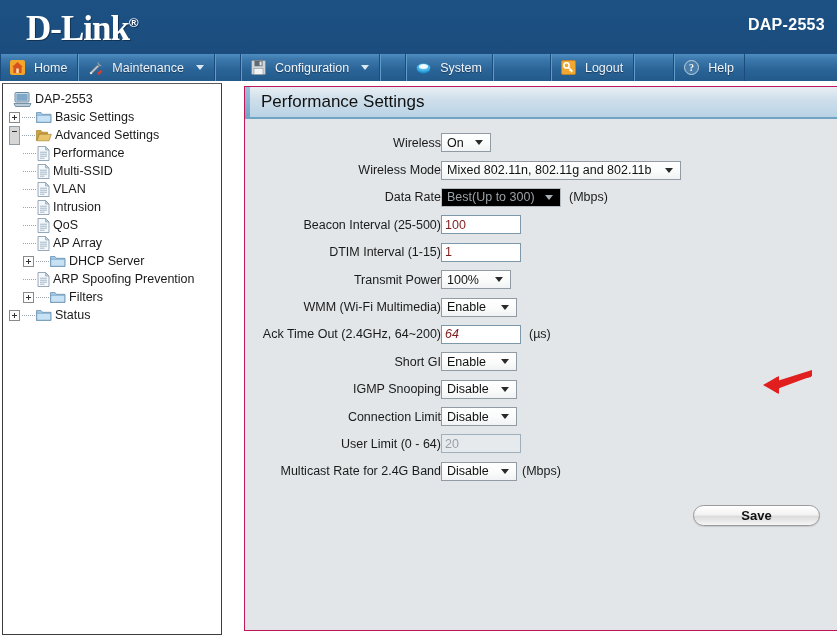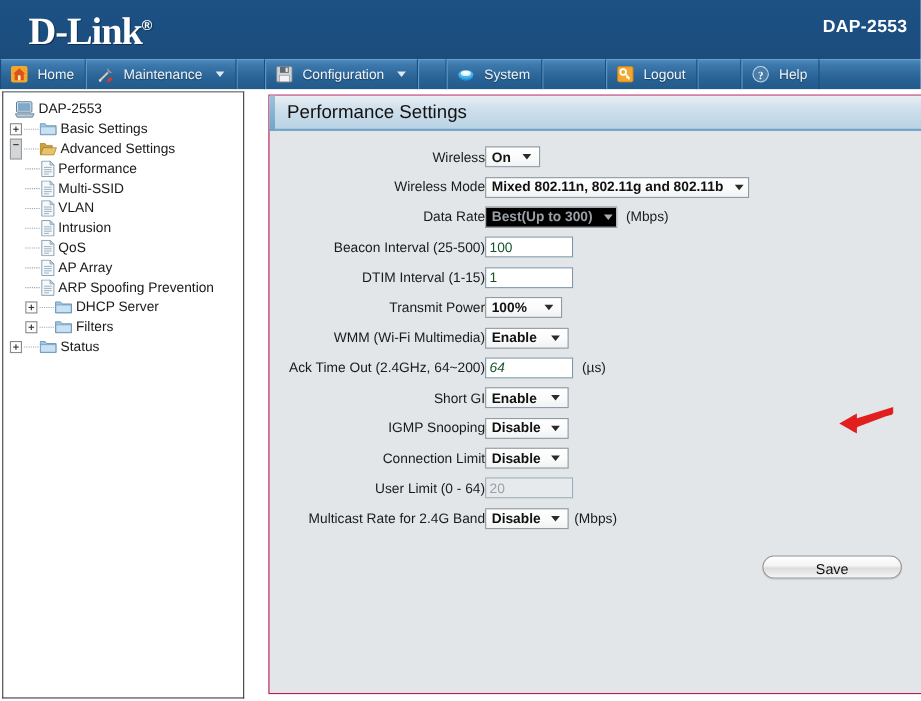--- a/index.html
+++ b/index.html
@@ -175,21 +175,21 @@
   .sel {
     height: 19px;
     border: 1px solid #919ba3;
     background: linear-gradient(180deg, #ffffff 0%, #fafbfb 55%, #f0f2f3 100%);
     display: inline-flex; align-items: center;
     font-size: 12.5px; color: #111;
     padding: 0 2px 0 5px;
     cursor: pointer;
     white-space: nowrap;
   }
-  .sel .txt { margin-right: 10px; font-weight: bold; }
+  .sel .txt { margin-right: 10px; }
   .sel .arw {
     width: 0; height: 0;
     border-left: 4px solid transparent;
     border-right: 4px solid transparent;
     border-top: 5px solid #2a2a2a;
     margin-right: 5px;
   }
   .sel.disabled {
     color: #9aa0a6;
     background: #000000;
@@ -197,42 +197,43 @@
     justify-content: space-between;
   }
   .sel.disabled .arw { border-top-color: #a9b0b6; }
 
   
   .txtin {
     height: 19px;
     border: 1px solid #7d98ab;
     background: #ffffff;
     font-size: 12.5px;
-    color: #14532d;
+    color: #7f1d1d;
     padding: 0 3px;
     display: flex; align-items: center;
     font-family: "Liberation Sans", sans-serif;
   }
   .txtin.readonly {
     background: #e7eaec;
     color: #9aa0a6;
     border-color: #9fb0bc;
   }
 
   
   #save-btn {
     position: absolute; right: 22px; top: 418px;
     width: 127px; height: 21px;
     border-radius: 11px;
     border: 1px solid #9a9a9a;
     background: linear-gradient(180deg, #ffffff 0%, #f3f3f3 45%, #dcdcdc 55%, #f6f6f6 100%);
-    display: flex; align-items: flex-end; justify-content: center;
+    display: flex; align-items: center; justify-content: center;
     font-size: 13px; color: #111;
     cursor: pointer;
     box-shadow: 0 1px 1px rgba(0,0,0,0.12);
+    font-weight: bold;
   }
 
   
   #annot-arrow {
     position: absolute;
     left: 512px; top: 281px;
     width: 56px; height: 30px;
     pointer-events: none;
   }
 </style>
@@ -458,20 +459,32 @@
               <path d="M3 8.2 H10"></path>
               <path d="M3 10.2 H10"></path>
               <path d="M3 12.2 H7.5"></path>
             </g>
           </svg>
         </span>
         <span class="tlabel">AP Array</span>
       </div>
       <div class="tnode">
         <span class="indent" style="width: 14px;"></span>
+        <span class="expander plus"></span>
+        <span class="dashes"></span>
+        <span class="ico-folder">
+          <svg viewBox="0 0 16 13" width="16" height="13">
+            <path d="M0.5 11.5 L0.5 1.5 L5 1.5 L6.4 3.3 L15 3.3 L15 11.5 Z" fill="#9fc9e8" stroke="#5e86a8" stroke-width="0.7"></path>
+            <path d="M0.8 4.3 L14.7 4.3 L14.7 11.2 L0.8 11.2 Z" fill="#c8e2f5" stroke="#5e86a8" stroke-width="0.5"></path>
+          </svg>
+        </span>
+        <span class="tlabel">DHCP Server</span>
+      </div>
+      <div class="tnode">
+        <span class="indent" style="width: 14px;"></span>
         <span class="dashes"></span>
         <span class="ico-doc">
           <svg viewBox="0 0 13 15" width="13" height="15">
             <path d="M1 0.5 L8.5 0.5 L12 4 L12 14.5 L1 14.5 Z" fill="#f6f9fc" stroke="#7d93a6" stroke-width="0.8"></path>
             <path d="M8.5 0.5 L8.5 4 L12 4 Z" fill="#c3d6e5" stroke="#7d93a6" stroke-width="0.6"></path>
             <g stroke="#8fa7ba" stroke-width="0.8">
               <path d="M3 6.2 H10"></path>
               <path d="M3 8.2 H10"></path>
               <path d="M3 10.2 H10"></path>
               <path d="M3 12.2 H7.5"></path>
@@ -483,32 +496,20 @@
       <div class="tnode">
         <span class="indent" style="width: 14px;"></span>
         <span class="expander plus"></span>
         <span class="dashes"></span>
         <span class="ico-folder">
           <svg viewBox="0 0 16 13" width="16" height="13">
             <path d="M0.5 11.5 L0.5 1.5 L5 1.5 L6.4 3.3 L15 3.3 L15 11.5 Z" fill="#9fc9e8" stroke="#5e86a8" stroke-width="0.7"></path>
             <path d="M0.8 4.3 L14.7 4.3 L14.7 11.2 L0.8 11.2 Z" fill="#c8e2f5" stroke="#5e86a8" stroke-width="0.5"></path>
           </svg>
         </span>
-        <span class="tlabel">DHCP Server</span>
-      </div>
-      <div class="tnode">
-        <span class="indent" style="width: 14px;"></span>
-        <span class="expander plus"></span>
-        <span class="dashes"></span>
-        <span class="ico-folder">
-          <svg viewBox="0 0 16 13" width="16" height="13">
-            <path d="M0.5 11.5 L0.5 1.5 L5 1.5 L6.4 3.3 L15 3.3 L15 11.5 Z" fill="#9fc9e8" stroke="#5e86a8" stroke-width="0.7"></path>
-            <path d="M0.8 4.3 L14.7 4.3 L14.7 11.2 L0.8 11.2 Z" fill="#c8e2f5" stroke="#5e86a8" stroke-width="0.5"></path>
-          </svg>
-        </span>
         <span class="tlabel">Filters</span>
       </div>
       <div class="tnode">
         <span class="expander plus"></span>
         <span class="dashes"></span>
         <span class="ico-folder">
           <svg viewBox="0 0 16 13" width="16" height="13">
             <path d="M0.5 11.5 L0.5 1.5 L5 1.5 L6.4 3.3 L15 3.3 L15 11.5 Z" fill="#9fc9e8" stroke="#5e86a8" stroke-width="0.7"></path>
             <path d="M0.8 4.3 L14.7 4.3 L14.7 11.2 L0.8 11.2 Z" fill="#c8e2f5" stroke="#5e86a8" stroke-width="0.5"></path>
           </svg>

